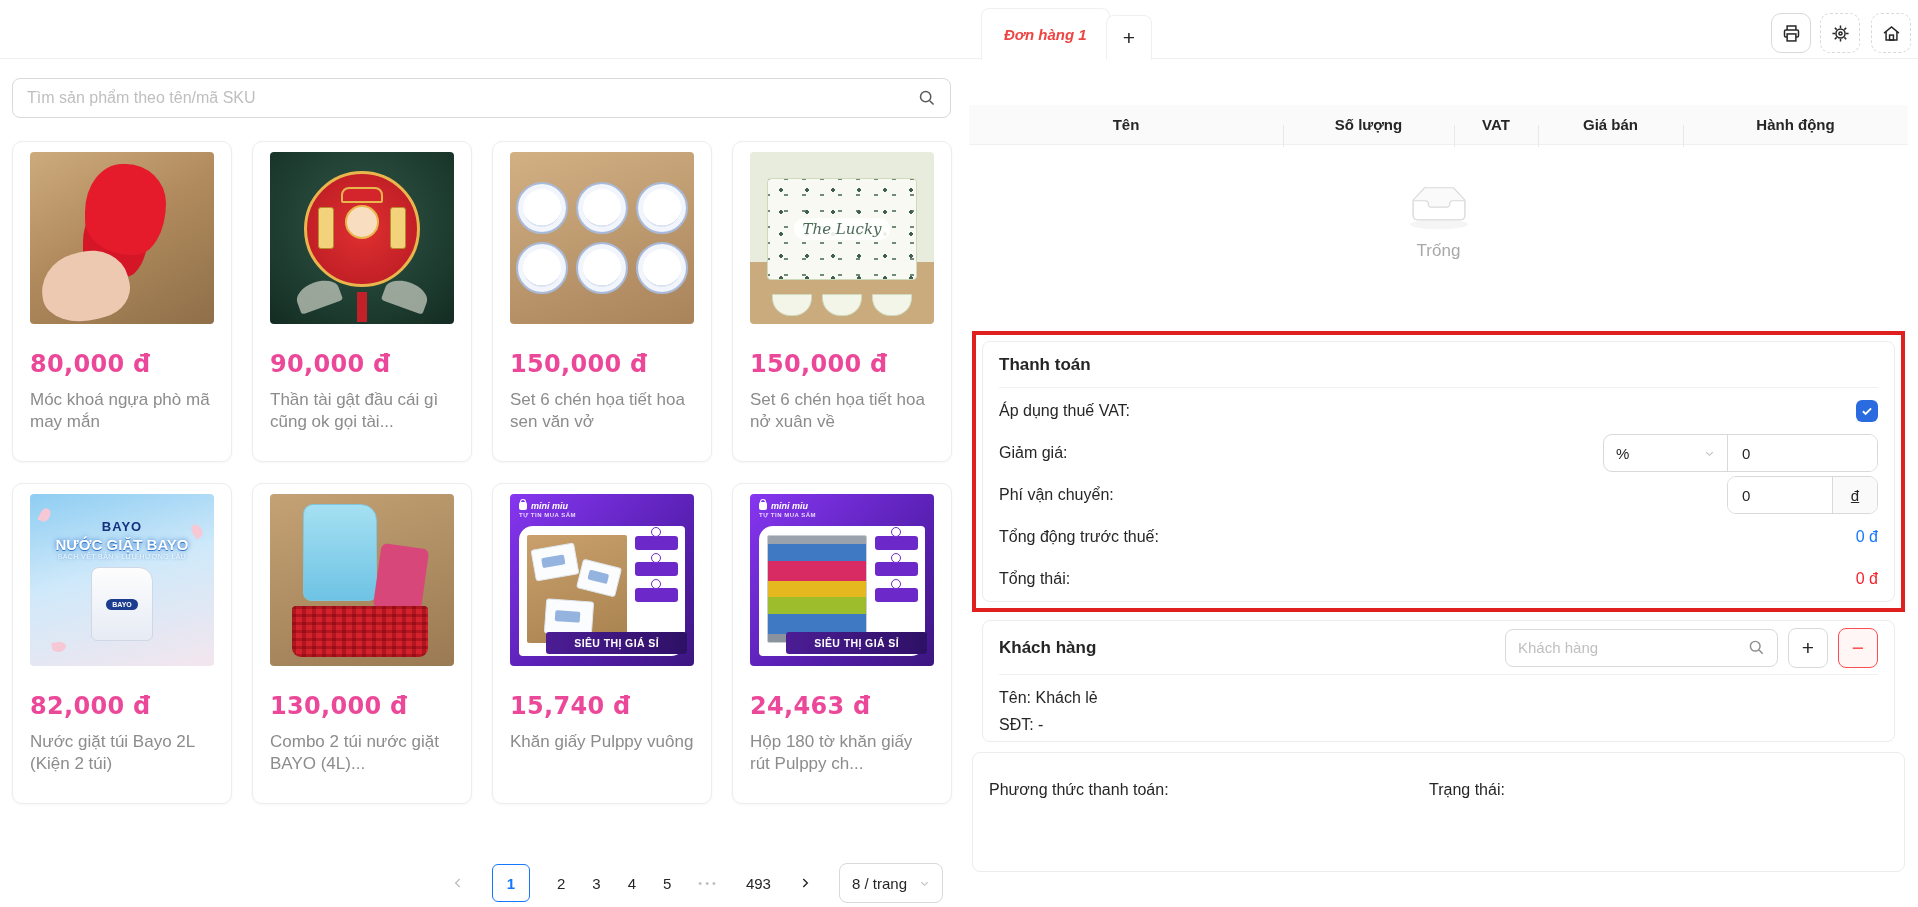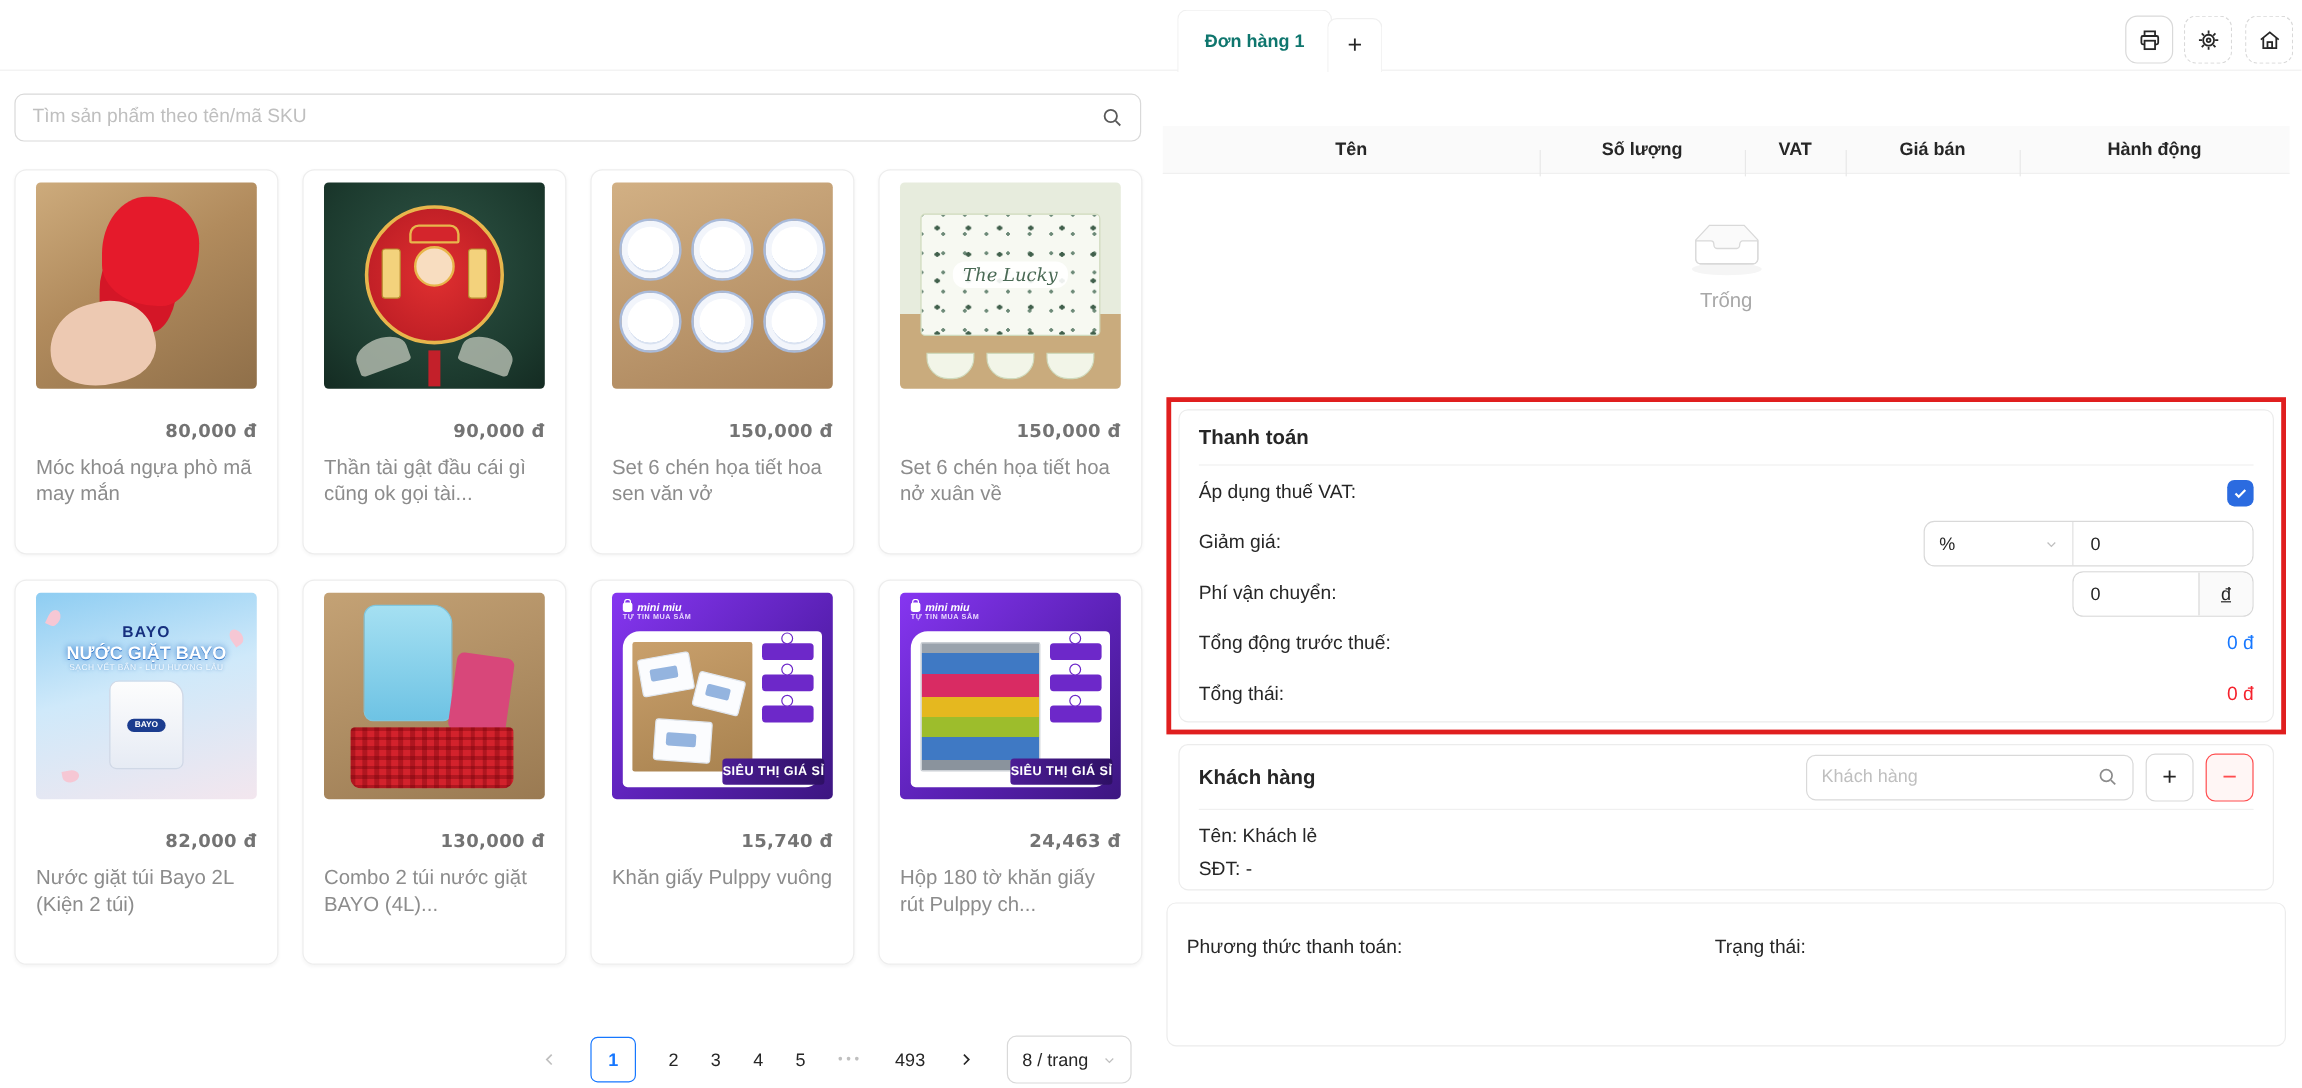--- a/index.html
+++ b/index.html
@@ -7,21 +7,21 @@
   body { position:relative; overflow:hidden; background:#fff;
          font-family:"Liberation Sans",sans-serif; color:#262626; }
   svg { display:block; }
 
   
   .topstrip { position:absolute; left:0; top:0; width:1918px; height:59px;
               border-bottom:1px solid #f0f0f0; background:#fff; z-index:5; }
   .tab-active { position:absolute; left:981px; top:8px; height:52px; padding:0 22px;
                 background:#fff; border:1px solid #f0f0f0; border-bottom:none;
                 border-radius:8px 8px 0 0; display:flex; align-items:center;
-                color:#0f766e; font-weight:700; font-size:15px; z-index:6; }
+                color:#ef4444; font-weight:700; font-size:15px; z-index:6;font-style:italic; }
   .tab-add { position:absolute; left:1106px; top:15px; width:46px; height:45px;
              background:#fff; border:1px solid #f0f0f0; border-bottom:none;
              border-radius:8px 8px 0 0; display:flex; align-items:center;
              justify-content:center; font-size:21px; color:#262626; z-index:6; cursor:pointer; }
   .top-icon { position:absolute; top:13px; width:40px; height:40px; border-radius:10px;
               background:#fff; display:flex; align-items:center; justify-content:center; cursor:pointer; }
   .solid  { border:1px solid #d9d9d9; }
   .dashed { border:1px dashed #d9d9d9; }
   .i-print { left:1771px; } .i-gear { left:1820px; } .i-home { left:1871px; }
 
@@ -32,22 +32,22 @@
             padding:0 14px; background:#fff; }
   .search input { flex:1; border:none; outline:none; font-size:16px; color:#262626; background:transparent; }
   .search input::placeholder { color:#bfbfbf; }
 
   .grid { position:absolute; left:12px; top:82px; display:grid;
           grid-template-columns:repeat(4,220px); column-gap:20px; row-gap:21px; }
   .pcard { width:220px; height:321px; border:1px solid #ededed; border-radius:10px;
            background:#fff; padding:10px 17px 0; box-shadow:0 1px 3px rgba(0,0,0,.04); cursor:pointer; }
   .art { height:172px; margin-bottom:26px; position:relative; overflow:hidden;
          border-radius:4px; display:flex; align-items:center; justify-content:center; }
-  .price { font-size:15px; font-weight:700; color:#737373; letter-spacing:.3px;
-           font-family:"DejaVu Sans",sans-serif;text-align:right; }
+  .price { font-size:24px; font-weight:700; color:#ec4899; letter-spacing:.3px;
+           font-family:"DejaVu Sans",sans-serif; }
   .pname { margin-top:11px; font-size:17px; line-height:1.32; color:#8c8c8c; height:46px; overflow:hidden; }
 
   
   .art-horse { background:linear-gradient(150deg,#cdab7c 0%,#b18b5d 45%,#8f6f49 100%); }
   .horse { position:absolute; left:30%; top:7%; width:44%; height:53%; background:#e51a2b;
            border-radius:48% 52% 40% 60%/55% 45% 60% 40%; box-shadow:-10px 30px 0 -8px #d41627; }
   .hand  { position:absolute; left:6%; bottom:2%; width:48%; height:40%; background:#edc9b2;
            transform:rotate(-15deg); border-radius:50% 50% 40% 60%/60% 55% 45% 50%; }
 
   .art-ornament { background:radial-gradient(circle at 50% 40%,#2f5546 0%,#1c3a2e 70%,#142b22 100%); }
@@ -127,21 +127,21 @@
   .pack.k3 { left:18%; bottom:8%; width:48%; height:32%; transform:rotate(4deg); }
   .photo-boxes { background:linear-gradient(#9aa3ad 0 8%,#3f79c4 8% 24%,#d92b63 24% 42%,
                  #e5b81f 42% 58%,#9dbd2c 58% 74%,#3f79c4 74% 92%,#8a939d 92% 100%); border:1px solid #c9ced4; }
   .promo-badges { position:absolute; right:7px; top:10px; width:26%; display:flex;
                   flex-direction:column; gap:12px; align-items:center; }
   .badge { width:100%; height:14px; background:#6d28c9; border-radius:3px; position:relative; }
   .badge::before { content:''; position:absolute; left:50%; top:-9px; transform:translateX(-50%);
                    width:8px; height:8px; border-radius:50%; border:1.5px solid #6d28c9; background:#fff; }
   .promo-banner { position:absolute; right:-2px; bottom:2px; background:linear-gradient(90deg,#4c1d95,#2e1065);
                   color:#fff; font-weight:800; font-size:10.5px; letter-spacing:.4px;
-                  padding:5px 0; border-radius:3px; }
+                  padding:5px 28px; border-radius:3px; }
 
   
   .pagination { position:absolute; right:20px; top:804px; height:40px; display:flex;
                 align-items:center; gap:27px; }
   .pg-btn { display:flex; align-items:center; justify-content:center; cursor:pointer; }
   .pg-num { font-size:15px; color:#262626; cursor:pointer; }
   .pg-active { width:38px; height:38px; border:1px solid #1677ff; border-radius:6px;
                color:#1677ff; display:flex; align-items:center; justify-content:center;
                font-weight:600; font-size:15px; cursor:pointer; }
   .pg-dots { color:#bfbfbf; font-size:11px; letter-spacing:3px; }

